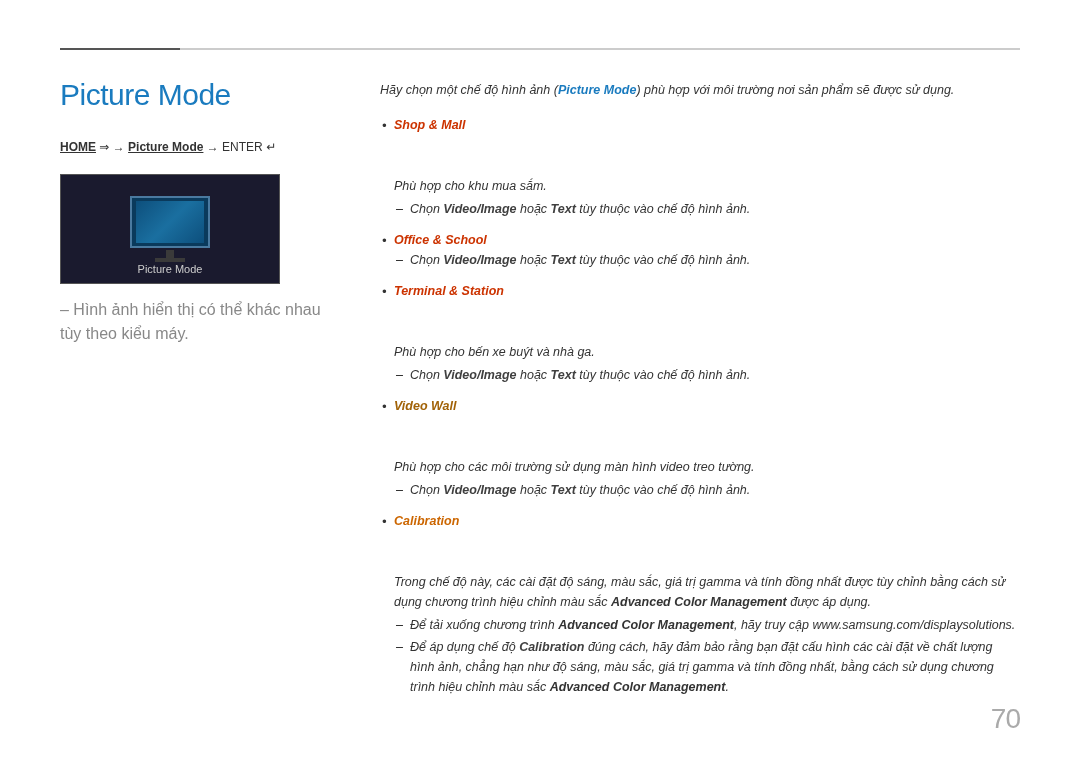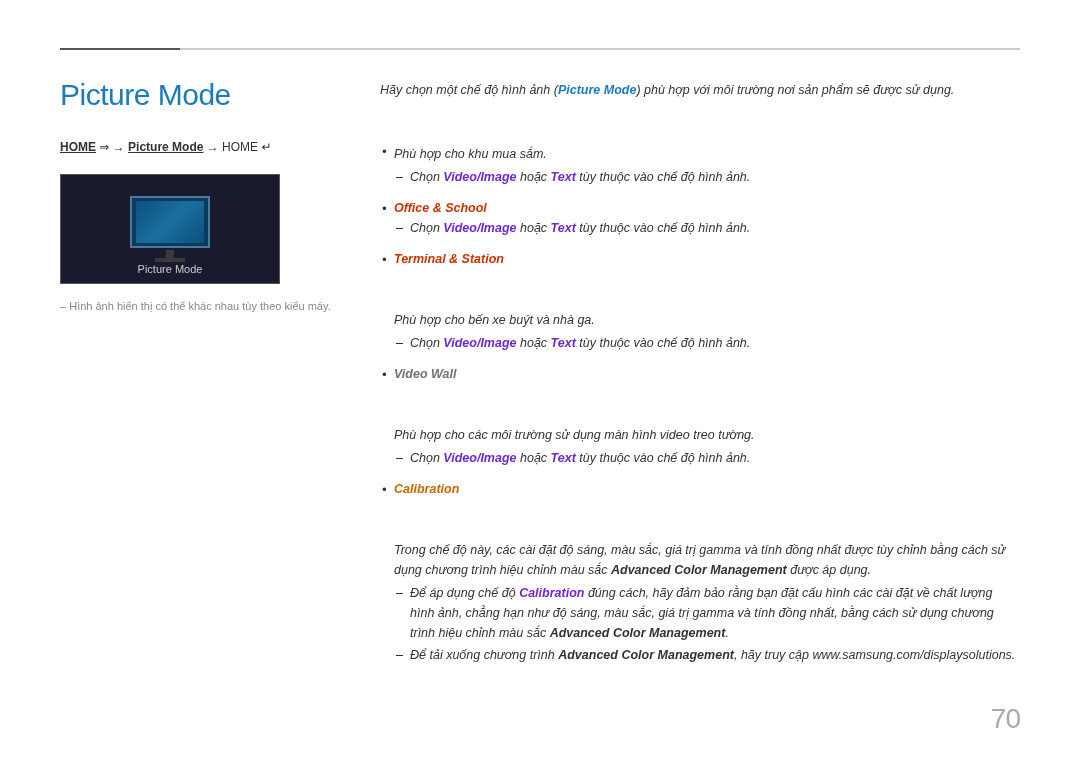--- a/index.html
+++ b/index.html
@@ -105,21 +105,21 @@
       position: absolute;
       bottom: 8px;
       left: 0;
       right: 0;
       text-align: center;
       color: #ccc;
       font-size: 11px;
     }
 
     .note-text {
-      font-size: 11px;
+      font-size: 16px;
       color: #888;
       margin-top: 8px;
       line-height: 1.5;
     }
     .note-text::before {
       content: '– ';
     }
 
     
     .right-col {
@@ -162,21 +162,21 @@
 
     .section-title-red {
       color: #cc3300;
       font-weight: bold;
       font-size: 12.5px;
       display: block;
       margin-bottom: 3px;
     }
 
     .section-title-blue {
-      color: #737373;
+      color: #a16207;
       font-weight: bold;
       font-size: 12.5px;
       display: block;
       margin-bottom: 6px;
     }
 
     .section-title-orange {
       color: #cc6600;
       font-weight: bold;
       font-size: 12.5px;
@@ -209,21 +209,21 @@
 
     .sub-item::before {
       content: '–';
       position: absolute;
       left: 2px;
       top: 0;
       color: #333;
     }
 
     .highlight-red {
-      color: #6d28d9;
+      color: #404040;
       font-weight: bold;
     }
 
     .highlight-bold {
       font-weight: bold;
       color: #333;
     }
 
     
     .page-number {
@@ -244,21 +244,21 @@
 
   <div class="content-row">
 
     <div class="left-col">
       <h1 class="page-title">Picture Mode</h1>
 
       <div class="nav-path">
         <span class="bold-text">HOME</span>
         <span> ⇒ → </span>
         <span class="bold-text">Picture Mode</span>
-        <span> → HOME </span>
+        <span> → ENTER </span>
         <span>↵</span>
       </div>
 
       <div class="preview-box">
         <div style="display:flex; flex-direction:column; align-items:center;">
           <div class="preview-monitor">
             <div class="monitor-screen"></div>
           </div>
           <div style="width:8px; height:8px; background:#3a3a3a; margin-top:2px;"></div>
           <div style="width:30px; height:4px; background:#3a3a3a;"></div>
@@ -270,20 +270,21 @@
     </div>
 
     <div class="right-col">
       <p class="intro-text">
         <span>Hãy chọn một chế độ hình ảnh (</span><span class="highlight-blue">Picture Mode</span><span>) phù hợp với môi trường nơi sản phẩm sẽ được sử dụng.</span>
       </p>
 
       <ul class="section-list">
 
         <li class="section-item">
+          <span class="section-title-red">Shop &amp; Mall</span>
           <p class="section-desc">Phù hợp cho khu mua sắm.</p>
           <ul class="sub-list">
             <li class="sub-item">Chọn <span class="highlight-red">Video/Image</span> hoặc <span class="highlight-red">Text</span> tùy thuộc vào chế độ hình ảnh.</li>
           </ul>
         </li>
 
         <li class="section-item">
           <span class="section-title-red">Office &amp; School</span>
           <ul class="sub-list">
             <li class="sub-item">Chọn <span class="highlight-red">Video/Image</span> hoặc <span class="highlight-red">Text</span> tùy thuộc vào chế độ hình ảnh.</li>
@@ -303,22 +304,22 @@
           <p class="section-desc">Phù hợp cho các môi trường sử dụng màn hình video treo tường.</p>
           <ul class="sub-list">
             <li class="sub-item">Chọn <span class="highlight-red">Video/Image</span> hoặc <span class="highlight-red">Text</span> tùy thuộc vào chế độ hình ảnh.</li>
           </ul>
         </li>
 
         <li class="section-item">
           <span class="section-title-orange">Calibration</span>
           <p class="section-desc">Trong chế độ này, các cài đặt độ sáng, màu sắc, giá trị gamma và tính đồng nhất được tùy chỉnh bằng cách sử dụng chương trình hiệu chỉnh màu sắc <span class="highlight-bold">Advanced Color Management</span> được áp dụng.</p>
           <ul class="sub-list">
+            <li class="sub-item">Để tải xuống chương trình <span class="highlight-bold">Advanced Color Management</span>, hãy truy cập www.samsung.com/displaysolutions.</li>
             <li class="sub-item">Để áp dụng chế độ <span class="highlight-red">Calibration</span> đúng cách, hãy đảm bảo rằng bạn đặt cấu hình các cài đặt về chất lượng hình ảnh, chẳng hạn như độ sáng, màu sắc, giá trị gamma và tính đồng nhất, bằng cách sử dụng chương trình hiệu chỉnh màu sắc <span class="highlight-bold">Advanced Color Management</span>.</li>
-            <li class="sub-item">Để tải xuống chương trình <span class="highlight-bold">Advanced Color Management</span>, hãy truy cập www.samsung.com/displaysolutions.</li>
           </ul>
         </li>
 
       </ul>
     </div>
   </div>
 </div>
 
 <div class="page-number">70</div>
 

